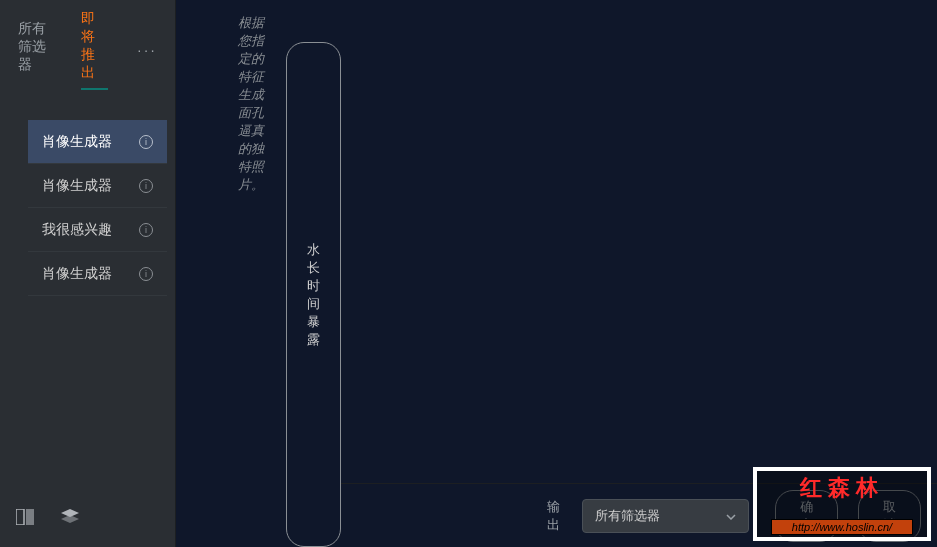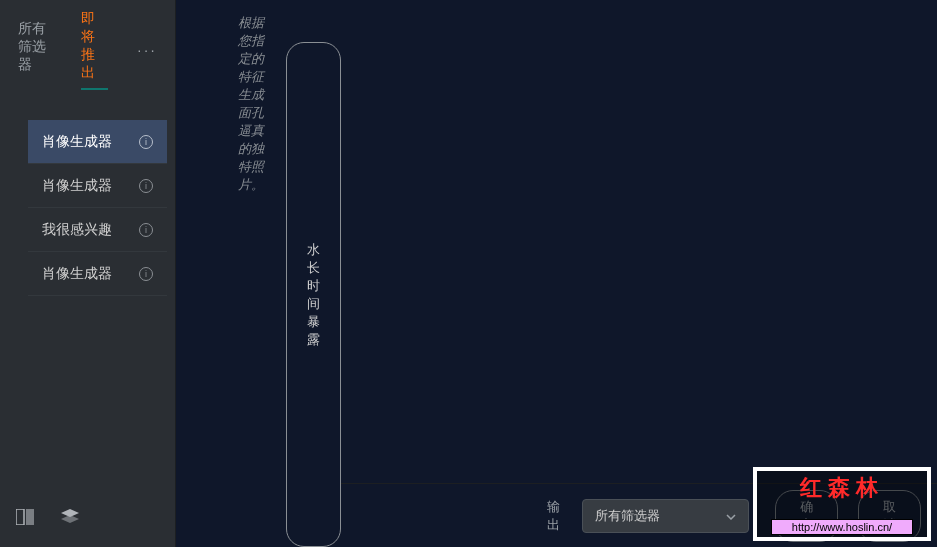--- a/index.html
+++ b/index.html
@@ -97,21 +97,21 @@
   .watermark {
     position:absolute; right: 6px; bottom: 6px;
     width: 178px; height: 74px; border: 4px solid #fff;
     background: rgba(0,0,0,0.35);
     display:flex; flex-direction:column; align-items:center; justify-content:center;
     gap: 16px;
     margin-top: 32px;
   }
   .wm-title { color:#ff2a2a; font-weight:bold; font-size:22px; letter-spacing:6px; }
   .wm-url {
-    background:#f0abfc; color:#000; font-size:11px; 
+    background:#c2410c; color:#000; font-size:11px; font-style:italic;
     padding: 1px 20px; border:1px solid #000;
   }
 </style>
 </head>
 <body>
 
 <div class="app">
   <div class="sidebar">
     <div class="tabs">
       <div class="tab">所有筛选器</div>

